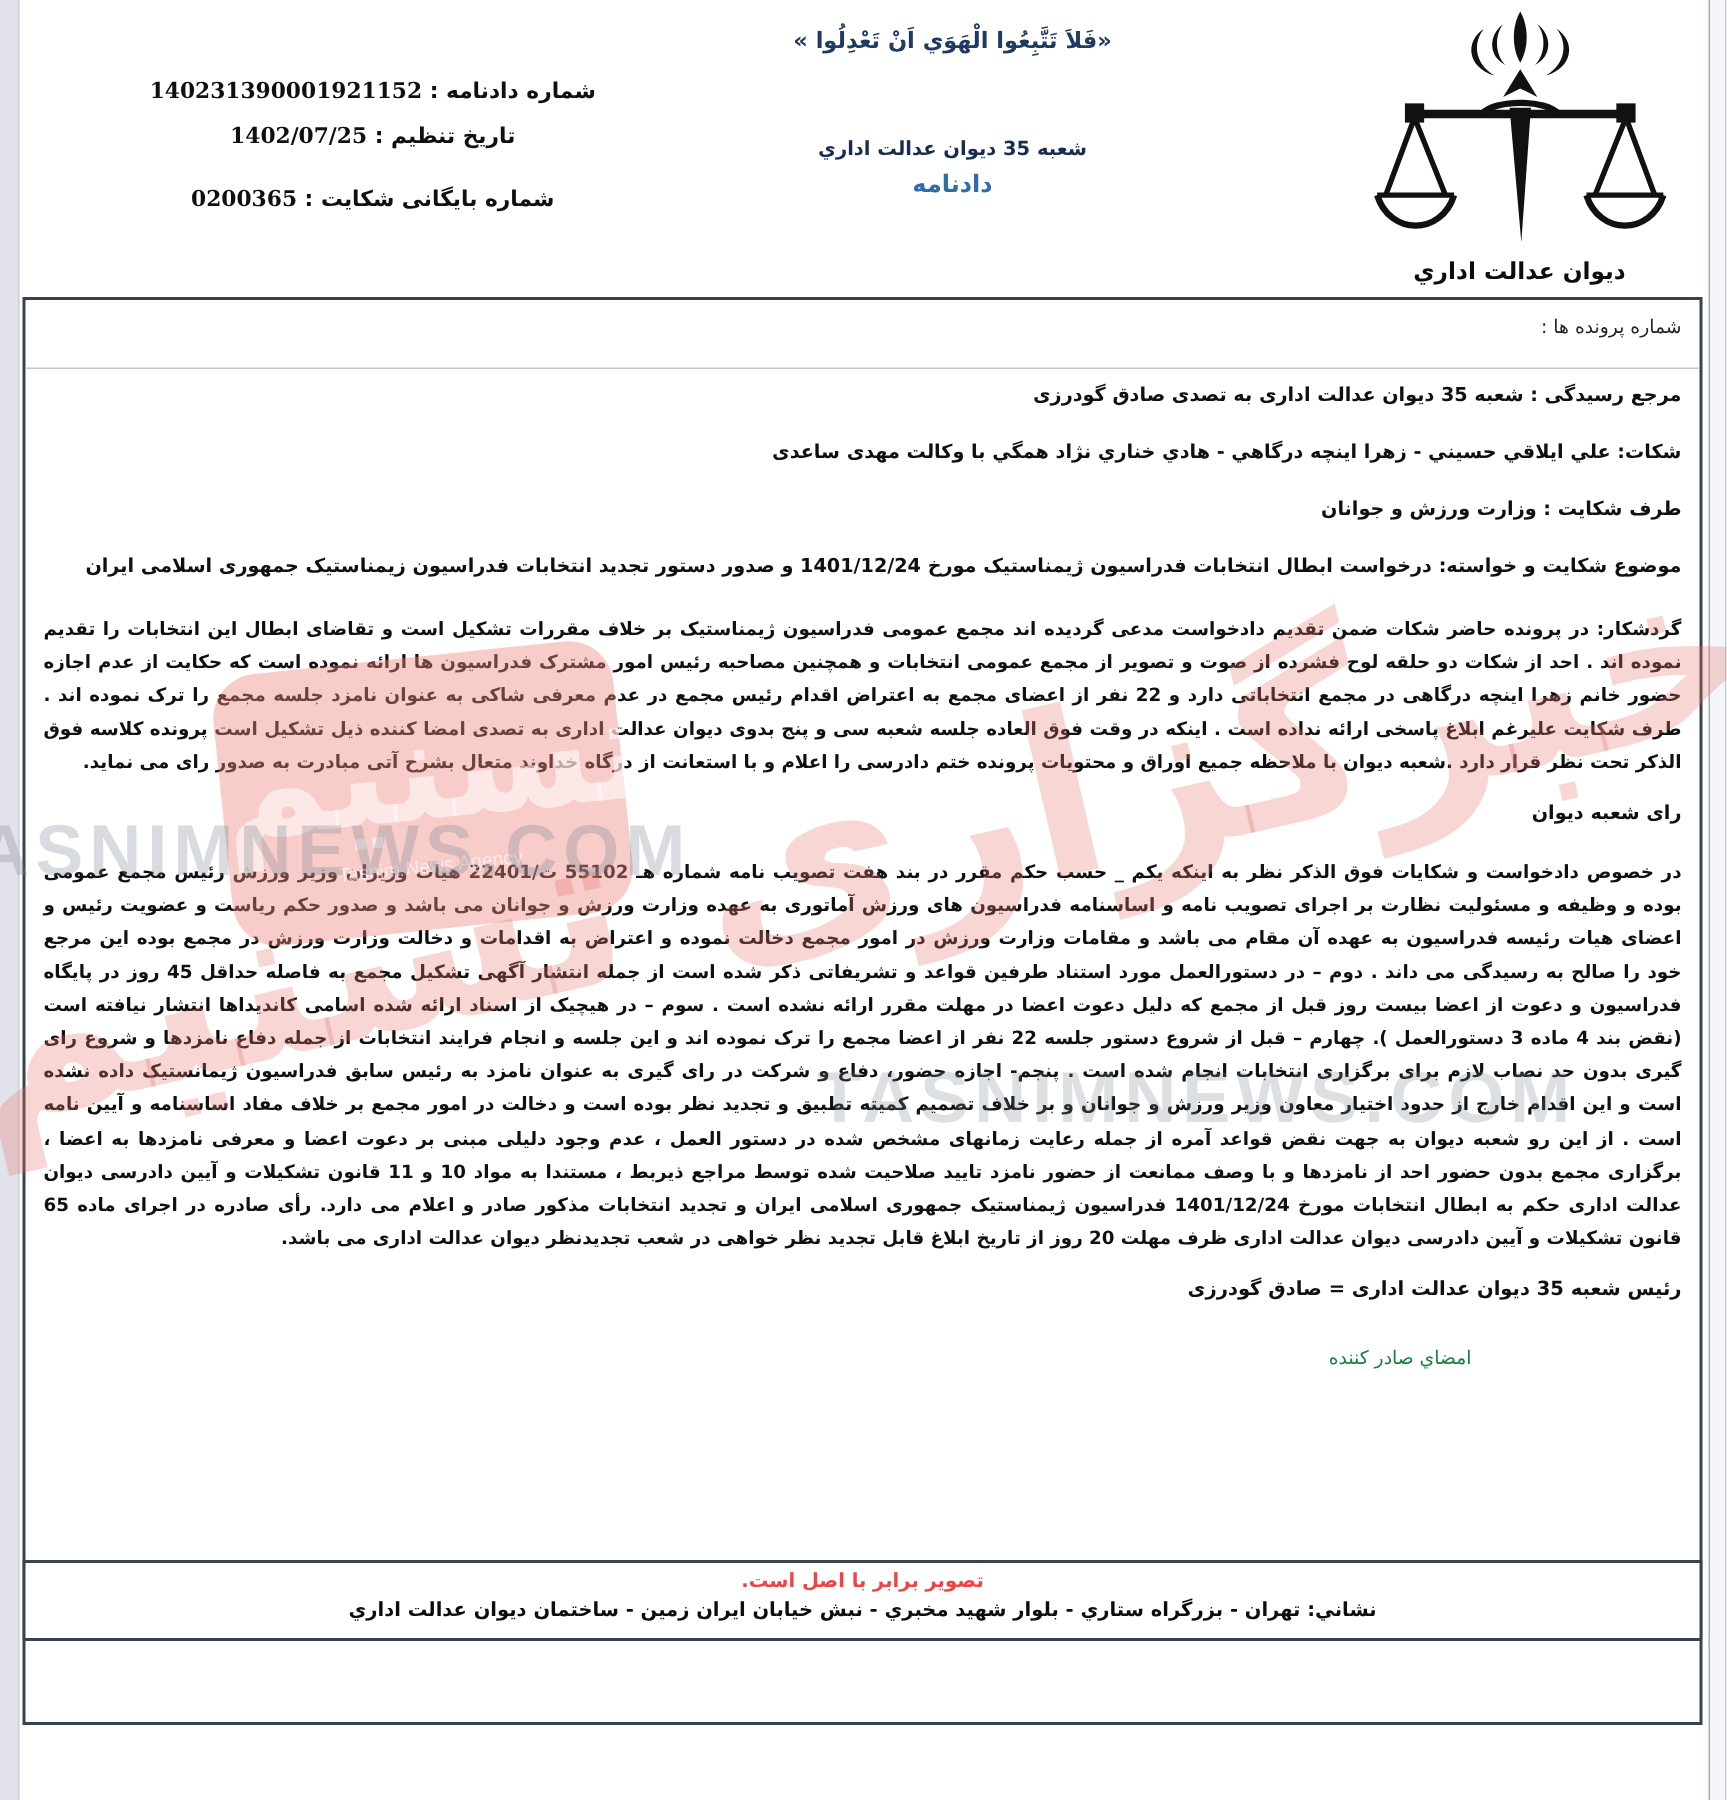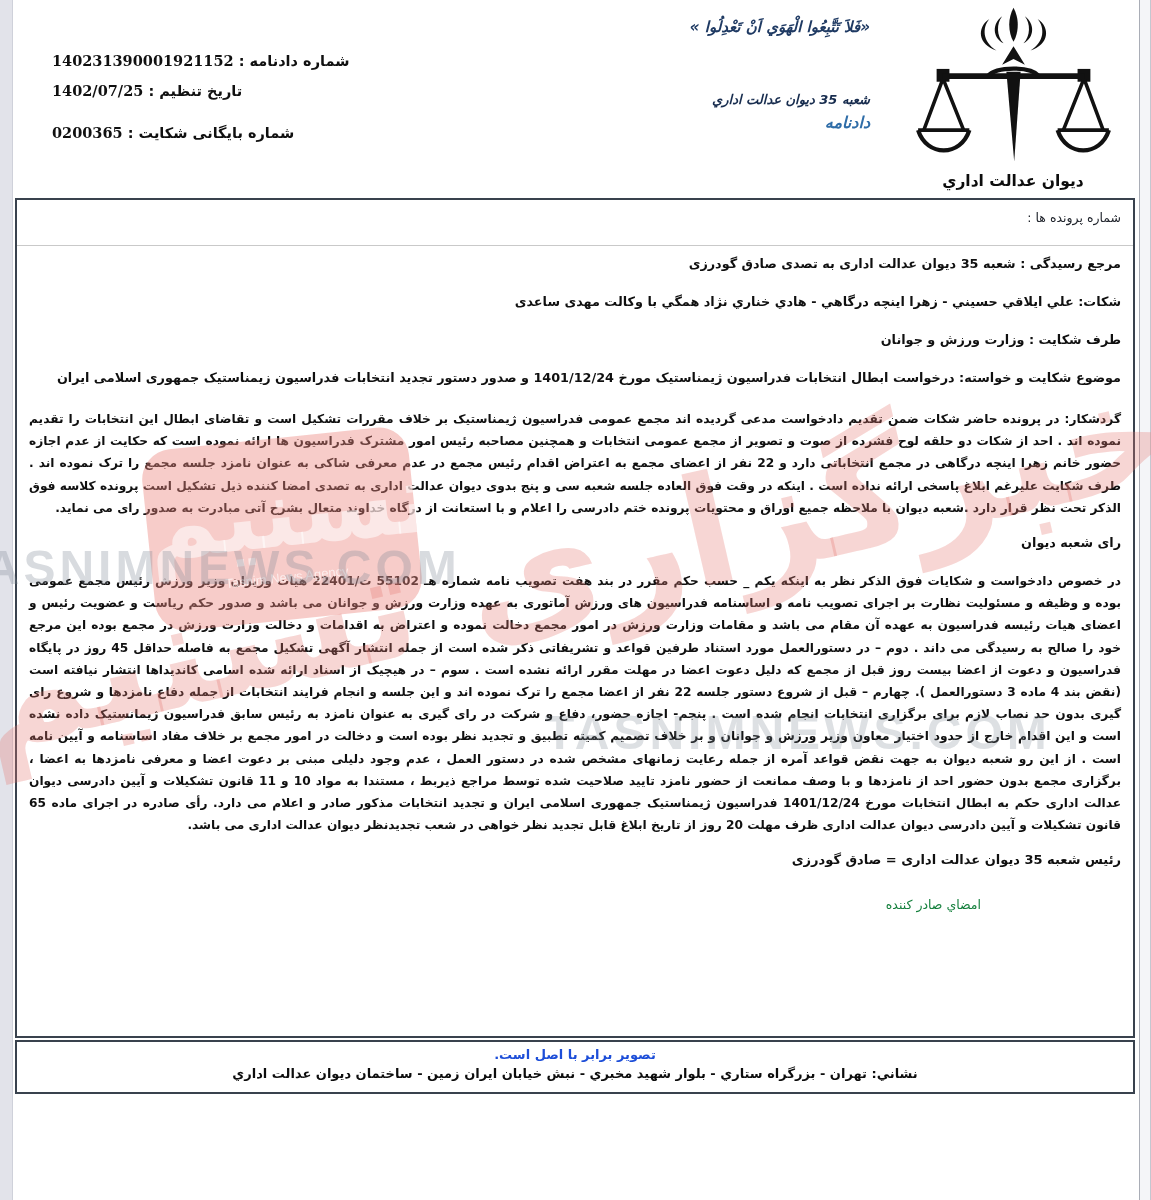--- a/index.html
+++ b/index.html
@@ -8,53 +8,53 @@
     font-family:"DejaVu Serif","DejaVu Sans",sans-serif;
     position:relative;
   }
   .fa{font-family:"DejaVu Sans",sans-serif;}
   .page{position:absolute;inset:0;}
   
   .edge-left{position:absolute;left:0;top:0;width:12px;height:1200px;background:#e2e3ea;border-right:1px solid #cfd1da;}
   .edge-right{position:absolute;right:0;top:0;width:10px;height:1200px;background:#f4f5f8;border-left:1px solid #a9adb6;border-right:1px solid #c4c7d0;}
 
   
-  .hdr-meta{position:absolute;left:52px;top:46px;width:345px;direction:rtl;text-align:left;font-weight:bold;color:#101010;font-size:14.5px;line-height:30px;}
+  .hdr-meta{position:absolute;left:76px;top:46px;width:345px;direction:rtl;text-align:center;font-weight:bold;color:#101010;font-size:14.5px;line-height:30px;}
   .hdr-meta .gap{margin-top:12px;}
   .hdr-meta .num{font-family:"DejaVu Serif","DejaVu Sans",serif;}
-  .hdr-center{position:absolute;left:400px;top:18px;width:470px;text-align:right;direction:rtl;font-style:italic;}
+  .hdr-center{position:absolute;left:400px;top:18px;width:470px;text-align:center;direction:rtl;}
   .verse{color:#1f3a63;font-weight:bold;font-size:15px;}
   .branch-title{color:#172c4e;font-weight:bold;font-size:13px;margin-top:56px;}
   .doc-title{color:#2f6da8;font-weight:bold;font-size:16px;margin-top:6px;}
   .hdr-logo{position:absolute;right:18px;top:2px;width:240px;text-align:center;}
   .hdr-logo svg{display:block;margin:0 auto;}
   .org-label{font-weight:bold;font-size:15.5px;color:#0d0d0d;margin-top:2px;direction:rtl;}
 
   
   .main-box{
-    position:absolute;top:198px;left:15px;width:1120px;height:840px;box-sizing:border-box;
+    position:absolute;top:198px;left:15px;width:1120px;height:952px;box-sizing:border-box;
     border:2px solid #39424e;background:#fff;padding:10px 12px 13px;
     direction:rtl;text-align:right;color:#101010;
   }
   .case-label{font-size:12.5px;color:#20242c;}
   .case-no{font-size:16.5px;margin-top:12px;color:#14161a;letter-spacing:0.5px;}
   .sep{border:0;border-top:1px solid #c9c9c9;margin:20px -12px 10px;}
   .bism{font-weight:bold;font-size:12.8px;margin:4px 0 20px;}
   .line{font-weight:bold;font-size:12.8px;margin-bottom:23px;text-align:right;}
   .para{font-weight:bold;font-size:12.2px;line-height:1.82;text-align:justify;margin:0 0 16px;}
   .ruling-head{font-weight:bold;font-size:12.8px;margin:2px 0 20px;}
   .judge-line{font-weight:bold;font-size:13px;margin-top:10px;}
   .sig-note{color:#15803d;font-size:12.5px;margin:30px 140px 0 0;}
 
   
   .footer-box{
     position:absolute;top:1040px;left:15px;width:1120px;height:54px;box-sizing:border-box;
     border:2px solid #39424e;background:#fff;text-align:center;direction:rtl;
   }
-  .certified{color:#1d4ed8;font-weight:bold;font-size:13px;margin-top:5px;}
+  .certified{color:#ef4444;font-weight:bold;font-size:13px;margin-top:5px;}
   .address{color:#0d0d0d;font-weight:bold;font-size:13px;margin-top:4px;}
 
   
   .wm{position:absolute;inset:0;pointer-events:none;z-index:6;}
   .wm-sq{position:absolute;left:148px;top:438px;width:268px;height:182px;background:rgba(236,133,127,0.42);
      border-radius:30px;transform:rotate(-6deg);text-align:center;overflow:hidden;}
   .wm-sq .glyph{display:block;font-weight:bold;font-size:96px;line-height:150px;color:rgba(255,255,255,0.55);}
   .wm-sq .en{display:block;font-size:13px;color:rgba(255,255,255,0.65);margin-top:-18px;font-family:"Liberation Sans",sans-serif;}
   .wm-fa-big{position:absolute;left:210px;top:560px;width:980px;font-weight:bold;font-size:150px;
      color:rgba(228,118,112,0.30);transform:rotate(-13deg);transform-origin:left center;white-space:nowrap;direction:rtl;}

